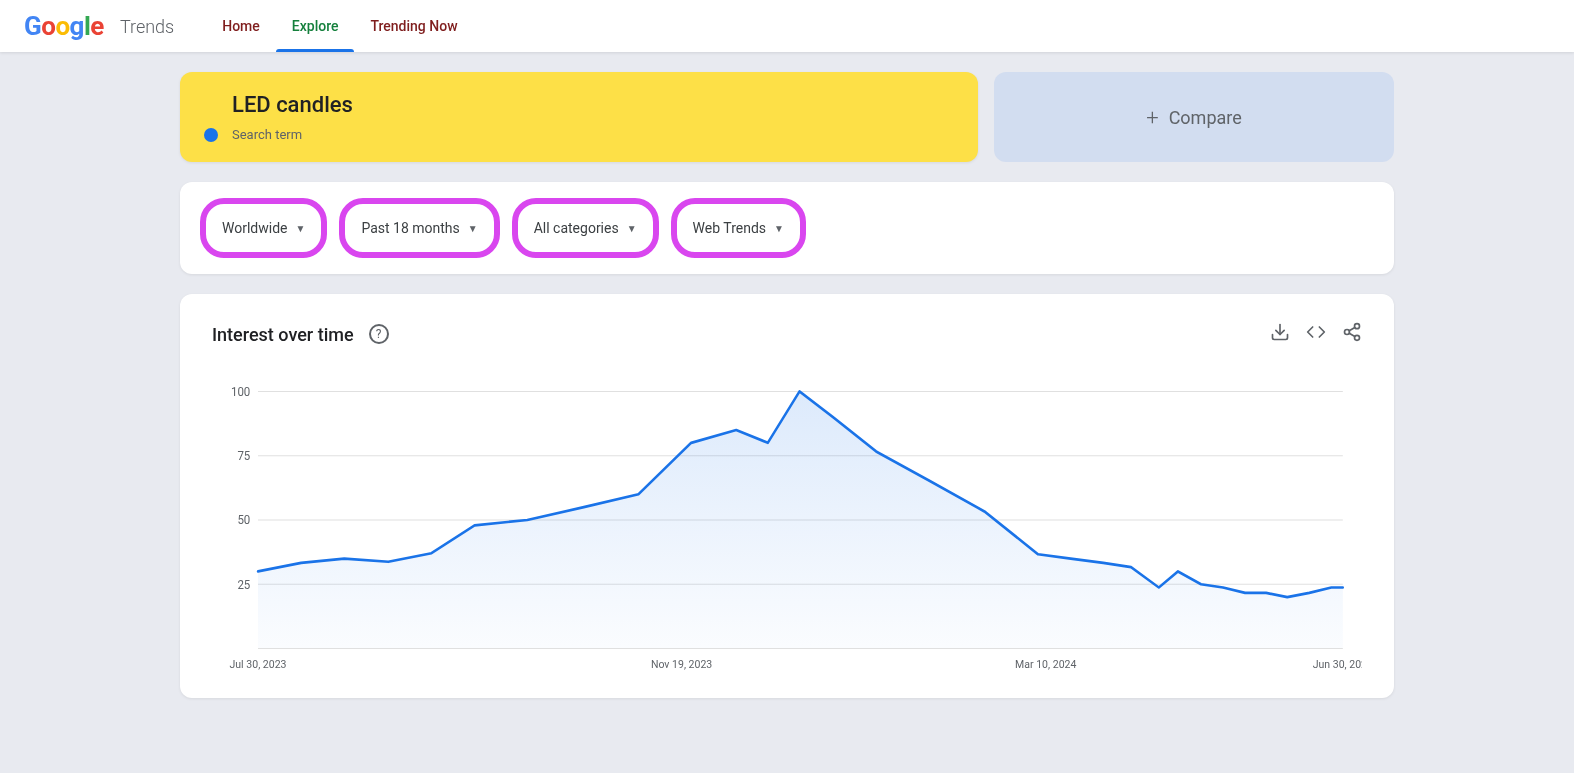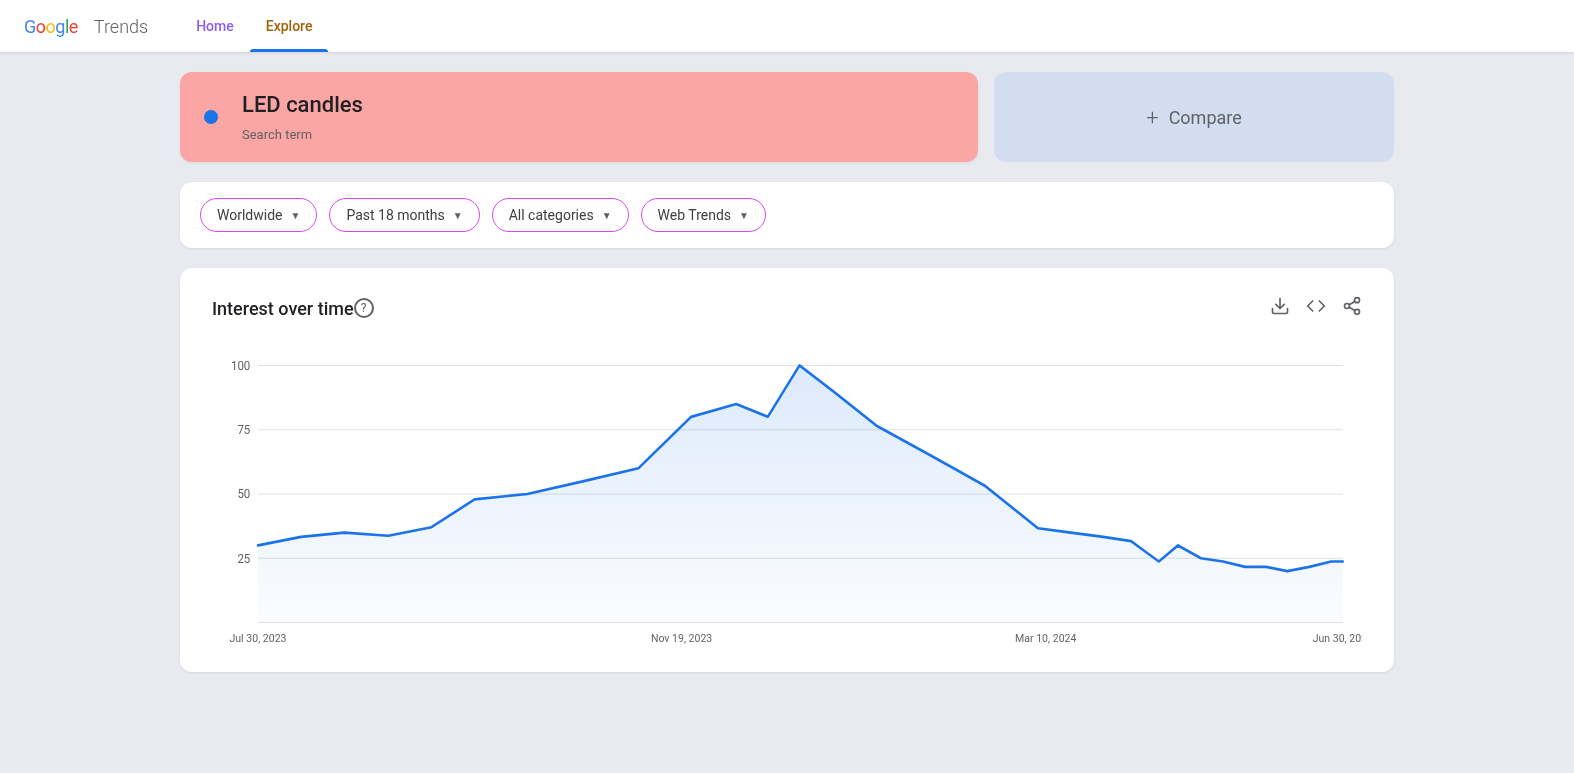--- a/index.html
+++ b/index.html
@@ -20,22 +20,22 @@
       position: relative;
       z-index: 10;
     }
     .logo {
       display: flex;
       align-items: center;
       margin-right: 32px;
       text-decoration: none;
     }
     .logo-google {
-      font-size: 18px;
-      font-weight: 400;
+      font-size: 26px;
+      font-weight: 700;
       letter-spacing: -0.5px;
     }
     .logo-google .g-blue { color: #4285F4; }
     .logo-google .g-red { color: #EA4335; }
     .logo-google .g-yellow { color: #FBBC05; }
     .logo-google .g-green { color: #34A853; }
     .logo-trends {
       font-size: 18px;
       color: #5f6368;
       margin-left: 16px;
@@ -46,28 +46,28 @@
       align-items: center;
       gap: 0;
       height: 100%;
     }
     .nav-item {
       padding: 0 16px;
       height: 100%;
       display: flex;
       align-items: center;
       font-size: 14px;
-      color: #8b5cf6;
+      color: #7f1d1d;
       cursor: pointer;
       text-decoration: none;
       position: relative;
       font-weight: 500;
     }
     .nav-item.active {
-      color: #a16207;
+      color: #15803d;
       text-align: center;
     }
     .nav-item.active::after {
       content: '';
       position: absolute;
       bottom: 0;
       left: 0;
       right: 0;
       height: 3px;
       background: #1a73e8;
@@ -81,26 +81,26 @@
     }
 
     
     .search-section {
       display: flex;
       gap: 16px;
       margin-bottom: 20px;
     }
     .search-box {
       flex: 1;
-      background: #fca5a5;
+      background: #fde047;
       border-radius: 12px;
       padding: 20px 24px;
       display: flex;
-      align-items: center;
-      gap: 24px;
+      align-items: flex-end;
+      gap: 14px;
       box-shadow: 0 1px 3px rgba(0,0,0,0.08);
     }
     .search-dot {
       width: 14px;
       height: 14px;
       border-radius: 50%;
       background: #1a73e8;
       flex-shrink: 0;
     }
     .search-text .search-term {
@@ -139,22 +139,22 @@
       padding: 16px 20px;
       display: flex;
       gap: 12px;
       margin-bottom: 20px;
       box-shadow: 0 1px 3px rgba(0,0,0,0.08);
     }
     .filter-btn {
       display: flex;
       align-items: center;
       gap: 8px;
-      padding: 8px 16px;
-      border: 1px solid #d946ef;
+      padding: 16px 16px;
+      border: 6px solid #d946ef;
       border-radius: 24px;
       background: #fff;
       cursor: pointer;
       font-size: 14px;
       color: #3c4043;
       font-family: inherit;
     }
     .chevron {
       font-size: 10px;
       color: #5f6368;
@@ -169,21 +169,21 @@
     }
     .chart-header {
       display: flex;
       align-items: center;
       justify-content: space-between;
       margin-bottom: 24px;
     }
     .chart-title-group {
       display: flex;
       align-items: center;
-      gap: 0;
+      gap: 15px;
     }
     .chart-title {
       font-size: 18px;
       font-weight: 500;
       color: #202124;
     }
     .help-icon {
       width: 20px;
       height: 20px;
       border: 2px solid #5f6368;
@@ -224,20 +224,21 @@
 <header class="header">
   <a class="logo" href="#">
     <span class="logo-google">
       <span class="g-blue">G</span><span class="g-red">o</span><span class="g-yellow">o</span><span class="g-blue">g</span><span class="g-green">l</span><span class="g-red">e</span>
     </span>
     <span class="logo-trends">Trends</span>
   </a>
   <nav class="nav">
     <a class="nav-item" href="#">Home</a>
     <a class="nav-item active" href="#">Explore</a>
+    <a class="nav-item" href="#">Trending Now</a>
   </nav>
 </header>
 
 <main class="main">
 
   <div class="search-section">
     <div class="search-box">
       <span class="search-dot"></span>
       <div class="search-text">
         <div class="search-term">LED candles</div>

